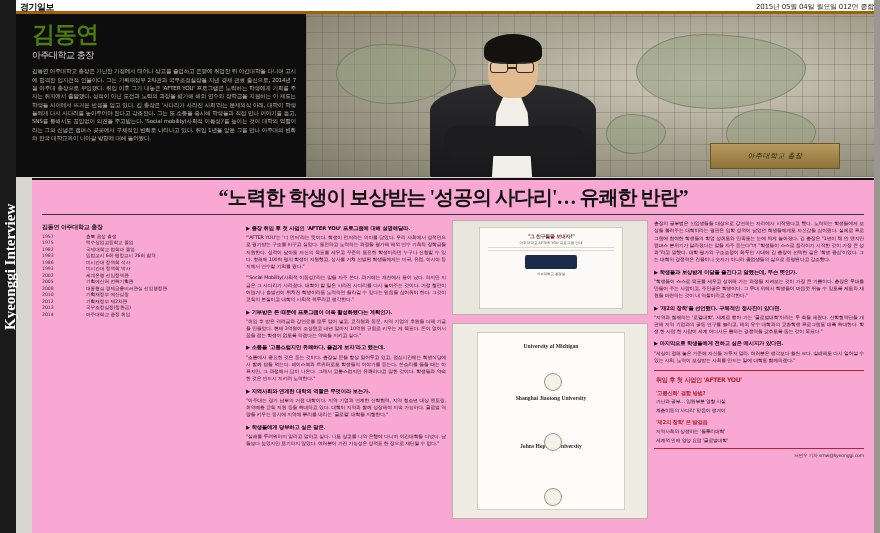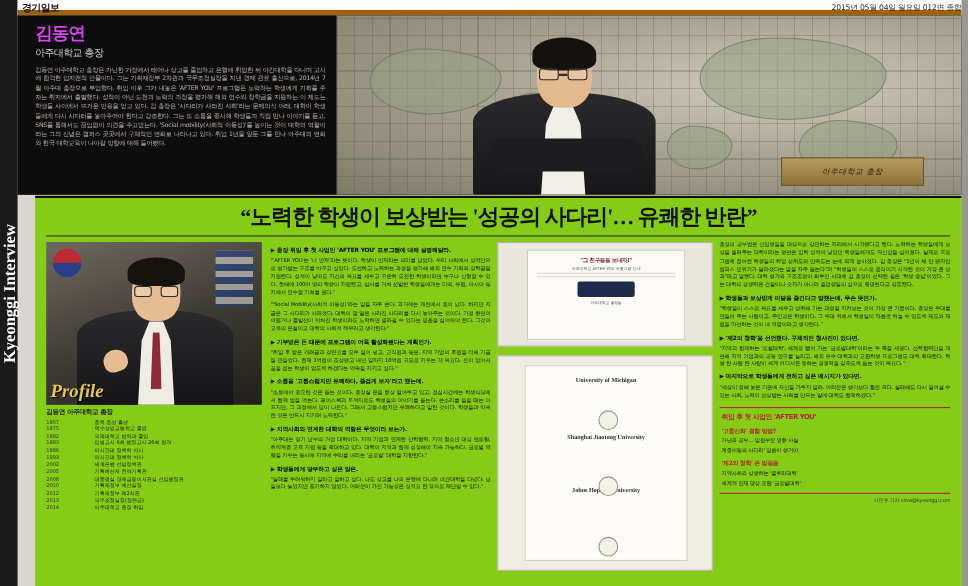--- a/index.html
+++ b/index.html
@@ -29,21 +29,21 @@
   }
   .right-gutter {
     position: absolute; right: 0; top: 0; width: 6px; height: 533px;
     background: #9a9792;
   }
 
   
   .masthead {
     position: absolute; left: 16px; top: 0; width: 858px; height: 14px;
     background: #ffffff;
-    border-bottom: 5px solid #a16207;
+    border-bottom: 3px solid #a16207;
   }
   .masthead .paper-name {
     position: absolute; left: 4px; top: 1px;
     font-size: 9px; font-weight: bold; color: #111;
     letter-spacing: -0.5px;
   }
   .masthead .issue-line {
     position: absolute; right: 0; top: 2px;
     font-size: 7px; color: #222;
     letter-spacing: -0.2px;
@@ -54,21 +54,21 @@
     position: absolute; left: 16px; top: 14px; width: 858px; height: 163px;
     background: #111;
     overflow: hidden;
   }
   .hero-textpanel {
     position: absolute; left: 0; top: 0; width: 290px; height: 163px;
     background: #0d0d0d;
     padding: 8px 10px 0 16px;
   }
   .hero-name {
-    font-size: 16px; font-weight: bold; color: #d946ef;
+    font-size: 23px; font-weight: bold; color: #4d7c0f;
     letter-spacing: -1px; line-height: 1.05;
     text-shadow: 0 0 1px #000;
   }
   .hero-affil {
     font-size: 9px; color: #d8d4cc; margin-top: 3px; letter-spacing: -0.5px;
   }
   .hero-body {
     margin-top: 5px;
     font-size: 5.6px; line-height: 1.5;
     color: #bdb9b2;
@@ -147,21 +147,21 @@
     transform: rotate(-90deg); transform-origin: left top;
     color: #ffffff; font-size: 15px; font-weight: bold;
     letter-spacing: 0px;
     font-family: "Liberation Serif", serif;
     pointer-events: none;
   }
 
   
   .sheet {
     position: absolute; left: 32px; top: 178px; width: 842px; height: 355px;
-    background: #84cc16;
+    background: #f9a8d4;
     border-top: 2px solid #111;
   }
   .headline {
     position: absolute; left: 0; top: 4px; width: 842px;
     text-align: center;
     font-family: "Liberation Serif", serif;
     font-size: 20px; font-weight: bold; color: #111;
     letter-spacing: -1px;
   }
   .hr-thin {
@@ -363,33 +363,20 @@
     </div>
   </div>
 
   <div class="side-label">Kyeonggi Interview</div>
 
   <div class="sheet">
     <div class="headline">“노력한 학생이 보상받는 '성공의 사다리'… 유쾌한 반란”</div>
     <div class="hr-thin"></div>
 
     <div class="col1">
-      <div class="interview-photo">
-        <div class="flagR"></div>
-        <div class="flag2"></div>
-        <div class="i-suit"></div>
-        <div class="i-shirt"></div>
-        <div class="i-tie"></div>
-        <div class="i-hand"></div>
-        <div class="i-head"></div>
-        <div class="i-hair"></div>
-        <div class="i-glass l"></div>
-        <div class="i-glass r"></div>
-        <div class="profile-word">Profile</div>
-      </div>
 
       <div class="profile-box">
         <div class="profile-title">김동연 아주대학교 총장</div>
         <div id="profile-rows">
             <div class="pf-row">
               <div class="pf-y">1957</div>
               <div class="pf-t">충북 음성 출생</div>
             </div>
             <div class="pf-row">
               <div class="pf-y">1975</div>

